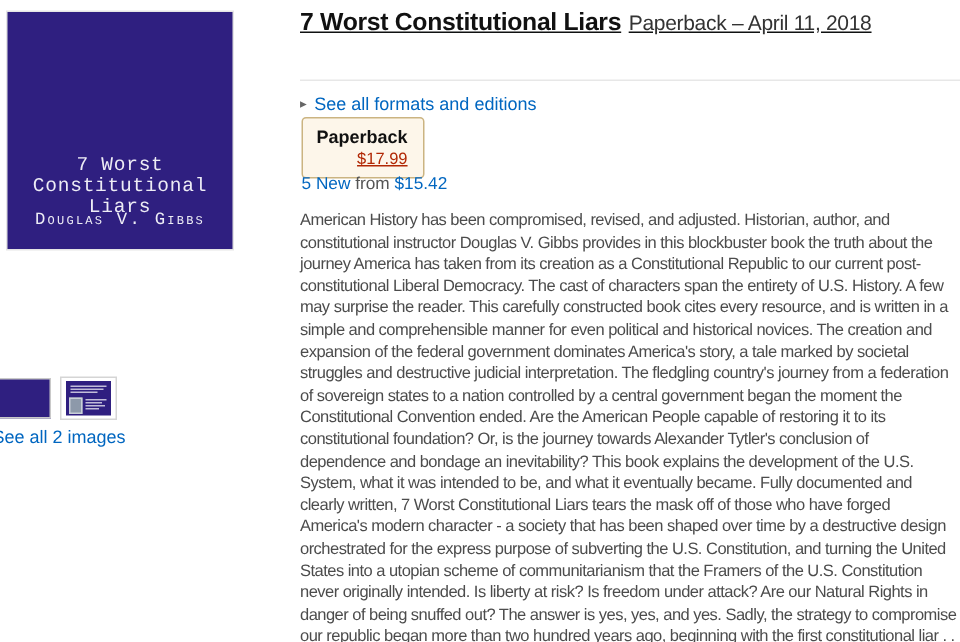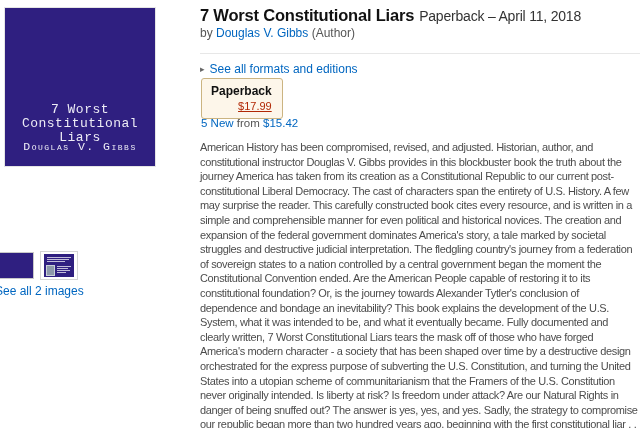--- a/index.html
+++ b/index.html
@@ -39,21 +39,21 @@
   .tb-line { position:absolute; height:1px; background:rgba(255,255,255,0.7); }
   .tb-photo {
     position:absolute; left:2px; top:11px; width:9px; height:11px;
     background:#8d99aa; border:1px solid #c9cfd8;
   }
   .see-all-images {
     position:absolute; left:-5px; top:284px; font-size:12px;
   }
 
   
-  .title-row { position:absolute; left:200px; top:6px; width:438px; }
+  .title-row { position:absolute; left:200px; top:6px; width:438px;text-decoration:underline; }
   .product-title { display:inline; font-size:16.5px; font-weight:bold; color:#111; letter-spacing:-0.2px; }
   .binding-date  { display:inline; font-size:14px; font-weight:normal; color:#333; margin-left:5px; letter-spacing:-0.2px; }
 
   .byline { position:absolute; left:200px; top:26px; font-size:12px; color:#555; }
   .review-row { position:absolute; left:200px; top:39px; font-size:12px; }
   .divider { position:absolute; left:200px; top:53px; width:440px; height:1px; background:#e7e7e7; }
 
   .formats-row { position:absolute; left:200px; top:62px; font-size:12px; }
   .disclosure { font-size:9px; color:#666; margin-right:5px; vertical-align:1px; }
 
@@ -97,21 +97,20 @@
       <div class="tb-line" style="left:13px; right:8px; top:18px;"></div>
     </div>
   </div>
 
   <a class="link see-all-images">See all 2 images</a>
 
   <div class="title-row">
     <h1 class="product-title">7 Worst Constitutional Liars</h1><span class="binding-date">Paperback – April 11, 2018</span>
   </div>
 
-  <div class="byline"><span>by </span><a class="link">Douglas V. Gibbs</a><span> (Author)</span></div>
 
 
   <div class="divider"></div>
 
   <div class="formats-row"><span class="disclosure">▸</span><a class="link">See all formats and editions</a></div>
 
   <div class="format-box">
     <div class="format-name">Paperback</div>
     <div class="format-price">$17.99</div>
   </div>

